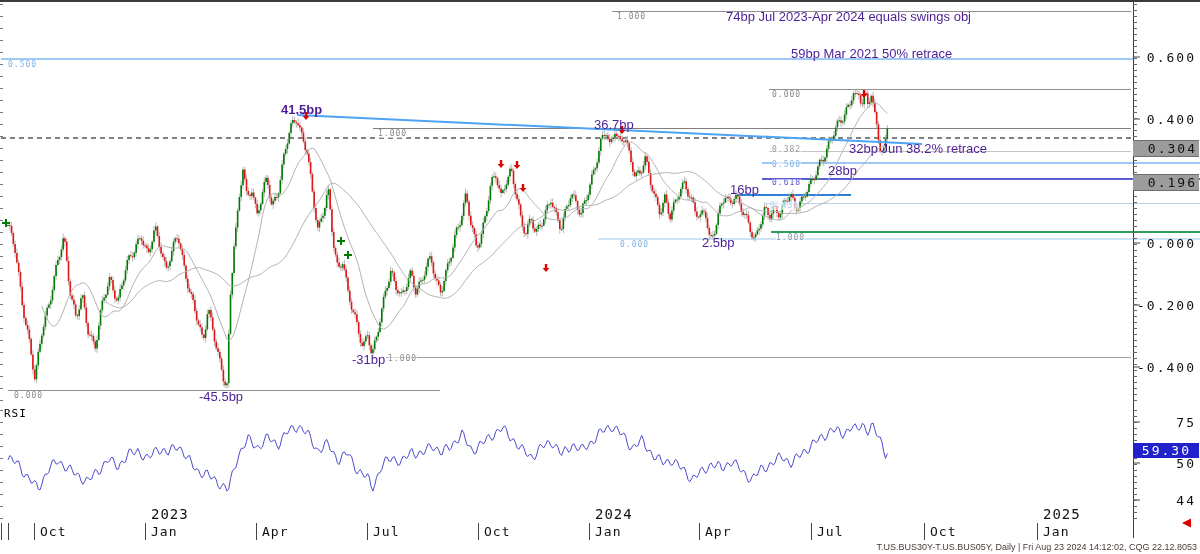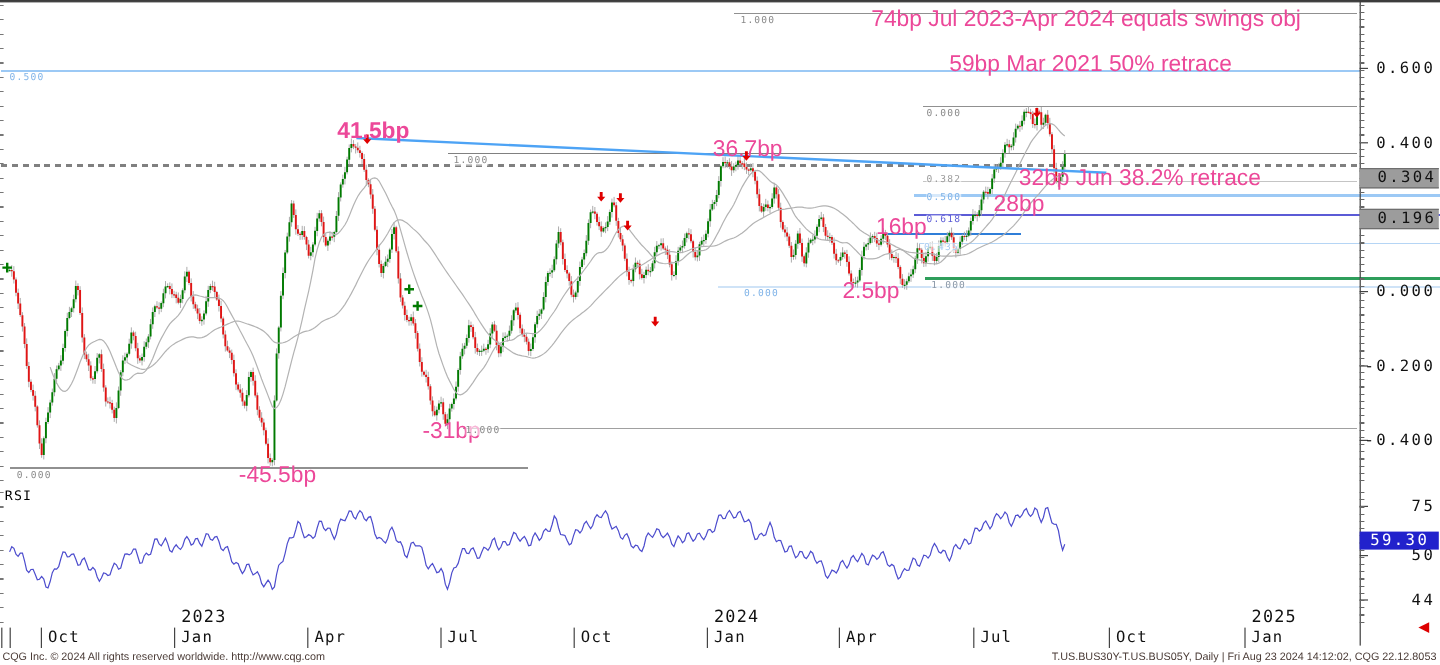--- a/index.html
+++ b/index.html
@@ -1,18 +1,18 @@
 <!DOCTYPE html>
 <html><head>
 <meta charset="utf-8">
 <style>
   html,body{margin:0;padding:0;background:#fff;}
   #app{position:relative;width:1200px;height:554px;background:#fff;overflow:hidden;
        font-family:"Liberation Sans",sans-serif;}
-  .ann{position:absolute;color:#ec4899;font-size:19px;line-height:14px;white-space:nowrap;}
+  .ann{position:absolute;color:#4c1d95;font-size:13px;line-height:14px;white-space:nowrap;}
   .fib{position:absolute;font-size:8px;line-height:8px;letter-spacing:1px;
        font-family:"DejaVu Sans Mono",monospace;white-space:nowrap;background:rgba(255,255,255,.6);}
   .ptick{position:absolute;left:1134px;width:62px;text-align:right;font-size:13px;line-height:15px;
          letter-spacing:2px;font-family:"DejaVu Sans Mono",monospace;color:#111;}
   .ptick-hl{background:#9c9c9c;border-top:1px solid #6e6e6e;border-bottom:1px solid #6e6e6e;
             left:1133px;width:66px;padding-right:2px;box-sizing:border-box;}
   .rsival{position:absolute;left:1133px;width:66px;text-align:right;font-size:13px;line-height:15px;
           letter-spacing:2px;font-family:"DejaVu Sans Mono",monospace;color:#fff;background:#2222cc;
           padding-right:8px;box-sizing:border-box;}
   .mon{position:absolute;top:525px;font-size:13px;line-height:14px;letter-spacing:1px;
@@ -146,15 +146,14 @@
       <div class="fib" style="left:772px;top:146px;color:#9a9a9a;">0.382</div>
       <div class="fib" style="left:772px;top:161px;color:#7fb3e8;">0.500</div>
       <div class="fib" style="left:772px;top:179px;color:#5b5bd6;">0.618</div>
       <div class="fib" style="left:770px;top:202px;color:#a9cdf2;">0.435</div>
       <div class="fib" style="left:776px;top:234px;color:#8a98a8;">1.000</div>
       <div class="fib" style="left:620px;top:241px;color:#7fb3e8;">0.000</div>
       <div class="fib" style="left:388px;top:355px;color:#8a8a8a;">1.000</div>
       <div class="fib" style="left:14px;top:392px;color:#8a8a8a;">0.000</div>
     </div>
 
-  <div class="footer" style="left:2px;">CQG Inc. © 2024 All rights reserved worldwide. http://www.cqg.com</div>
   <div class="footer" style="right:3px;text-align:right;">T.US.BUS30Y-T.US.BUS05Y, Daily | Fri Aug 23 2024 14:12:02, CQG 22.12.8053</div>
 </div>
 
 </body></html>

